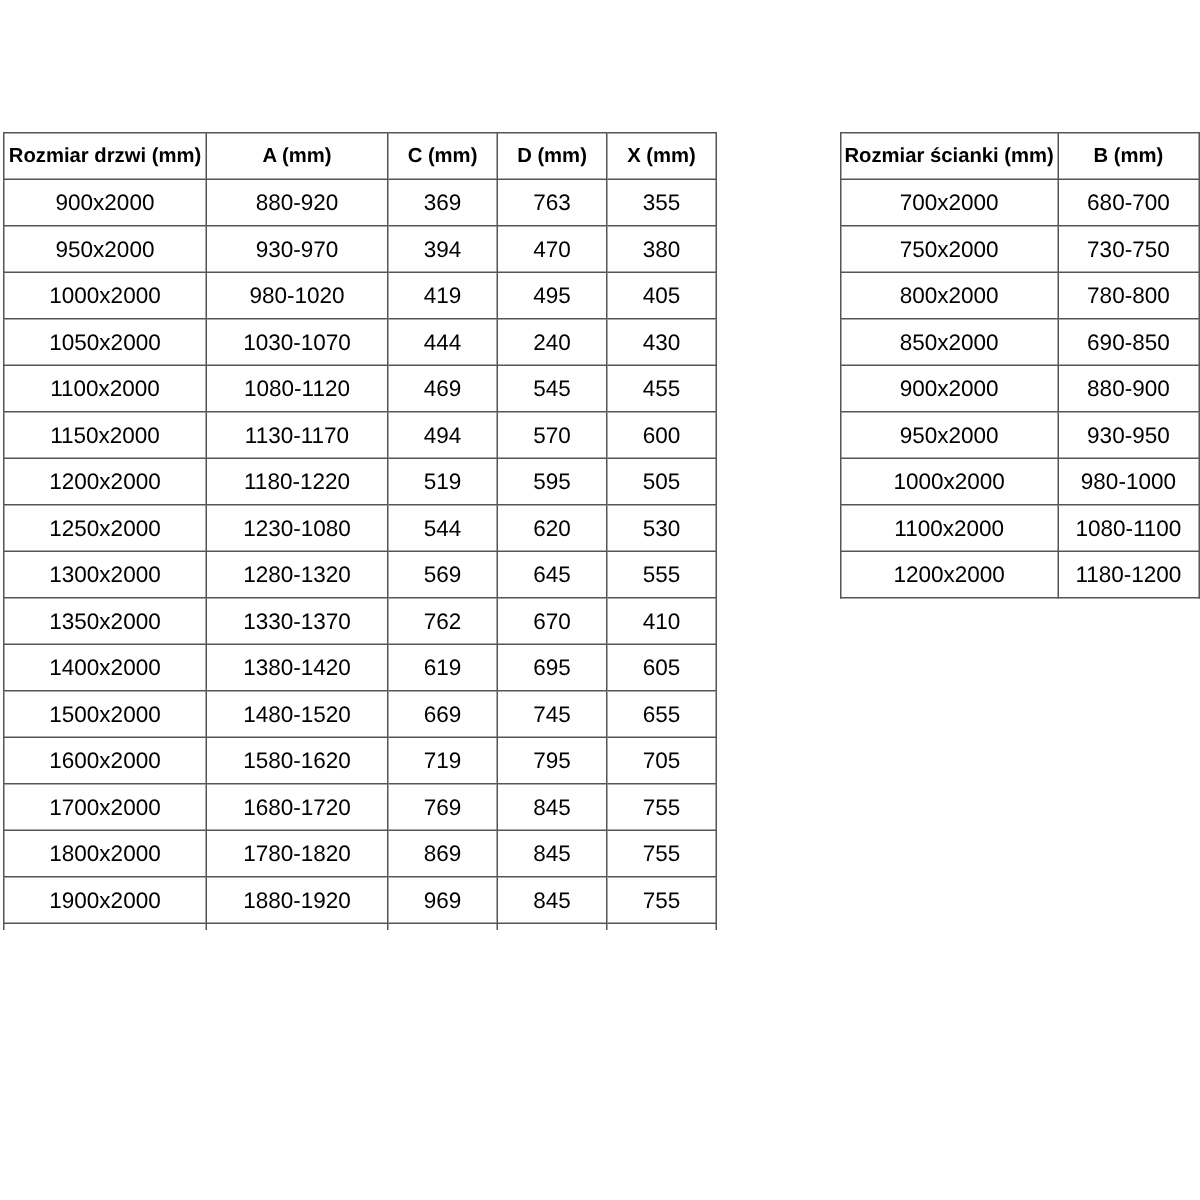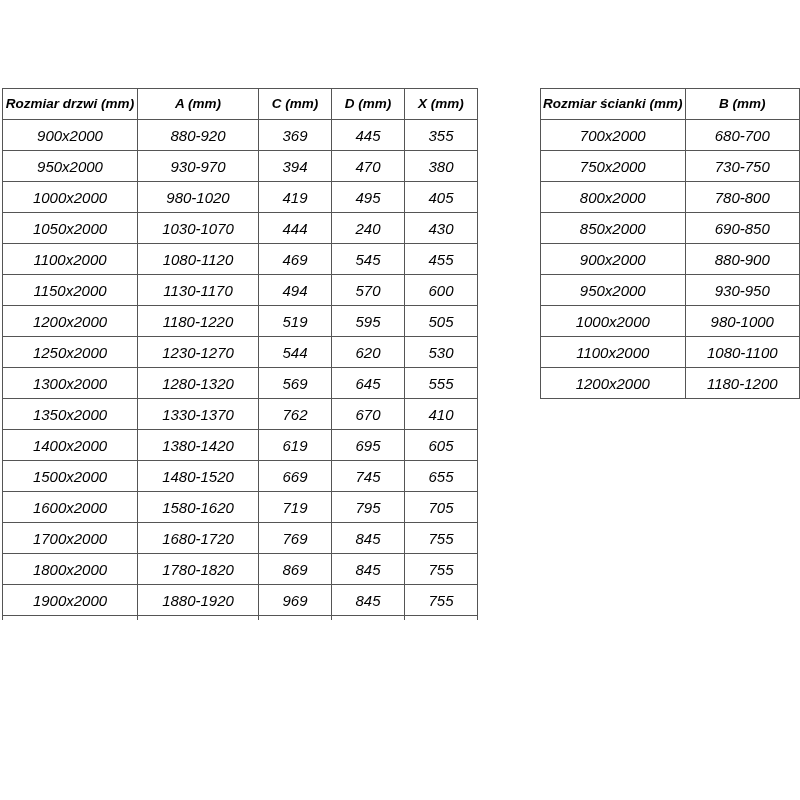--- a/index.html
+++ b/index.html
@@ -8,21 +8,20 @@
     background: #ffffff;
   }
   .canvas {
     position: relative;
     width: 800px;
     height: 620px;
     background: var(--bg, #ffffff);
     font-family: "Liberation Sans", sans-serif;
     color: var(--text, #000000);
     overflow: hidden;
-    font-style: italic;
   }
   table {
     border-collapse: collapse;
     table-layout: fixed;
   }
   th, td {
     border: 1px solid var(--border, #555555);
     text-align: center;
     vertical-align: middle;
     padding: 0 2px;
@@ -43,21 +42,21 @@
     top: 88px;
   }
   .door-table .col-size { width: 135px; }
   .door-table .col-a    { width: 121px; }
   .door-table .col-c    { width: 73px; }
   .door-table .col-d    { width: 73px; }
   .door-table .col-x    { width: 73px; }
   
   .wall-table {
     position: absolute;
-    left: 540px;
+    left: 560px;
     top: 88px;
   }
   .wall-table .col-size { width: 134px; }
   .wall-table .col-b    { width: 115px; }
 </style>
 </head>
 <body>
 
 <div class="canvas">
 
@@ -76,21 +75,21 @@
           <th>C (mm)</th>
           <th>D (mm)</th>
           <th>X (mm)</th>
         </tr>
       </thead>
     <tbody>
         <tr>
           <td>900x2000</td>
           <td>880-920</td>
           <td>369</td>
-          <td>445</td>
+          <td>763</td>
           <td>355</td>
         </tr>
         <tr>
           <td>950x2000</td>
           <td>930-970</td>
           <td>394</td>
           <td>470</td>
           <td>380</td>
         </tr>
         <tr>
@@ -123,21 +122,21 @@
         </tr>
         <tr>
           <td>1200x2000</td>
           <td>1180-1220</td>
           <td>519</td>
           <td>595</td>
           <td>505</td>
         </tr>
         <tr>
           <td>1250x2000</td>
-          <td>1230-1270</td>
+          <td>1230-1080</td>
           <td>544</td>
           <td>620</td>
           <td>530</td>
         </tr>
         <tr>
           <td>1300x2000</td>
           <td>1280-1320</td>
           <td>569</td>
           <td>645</td>
           <td>555</td>

